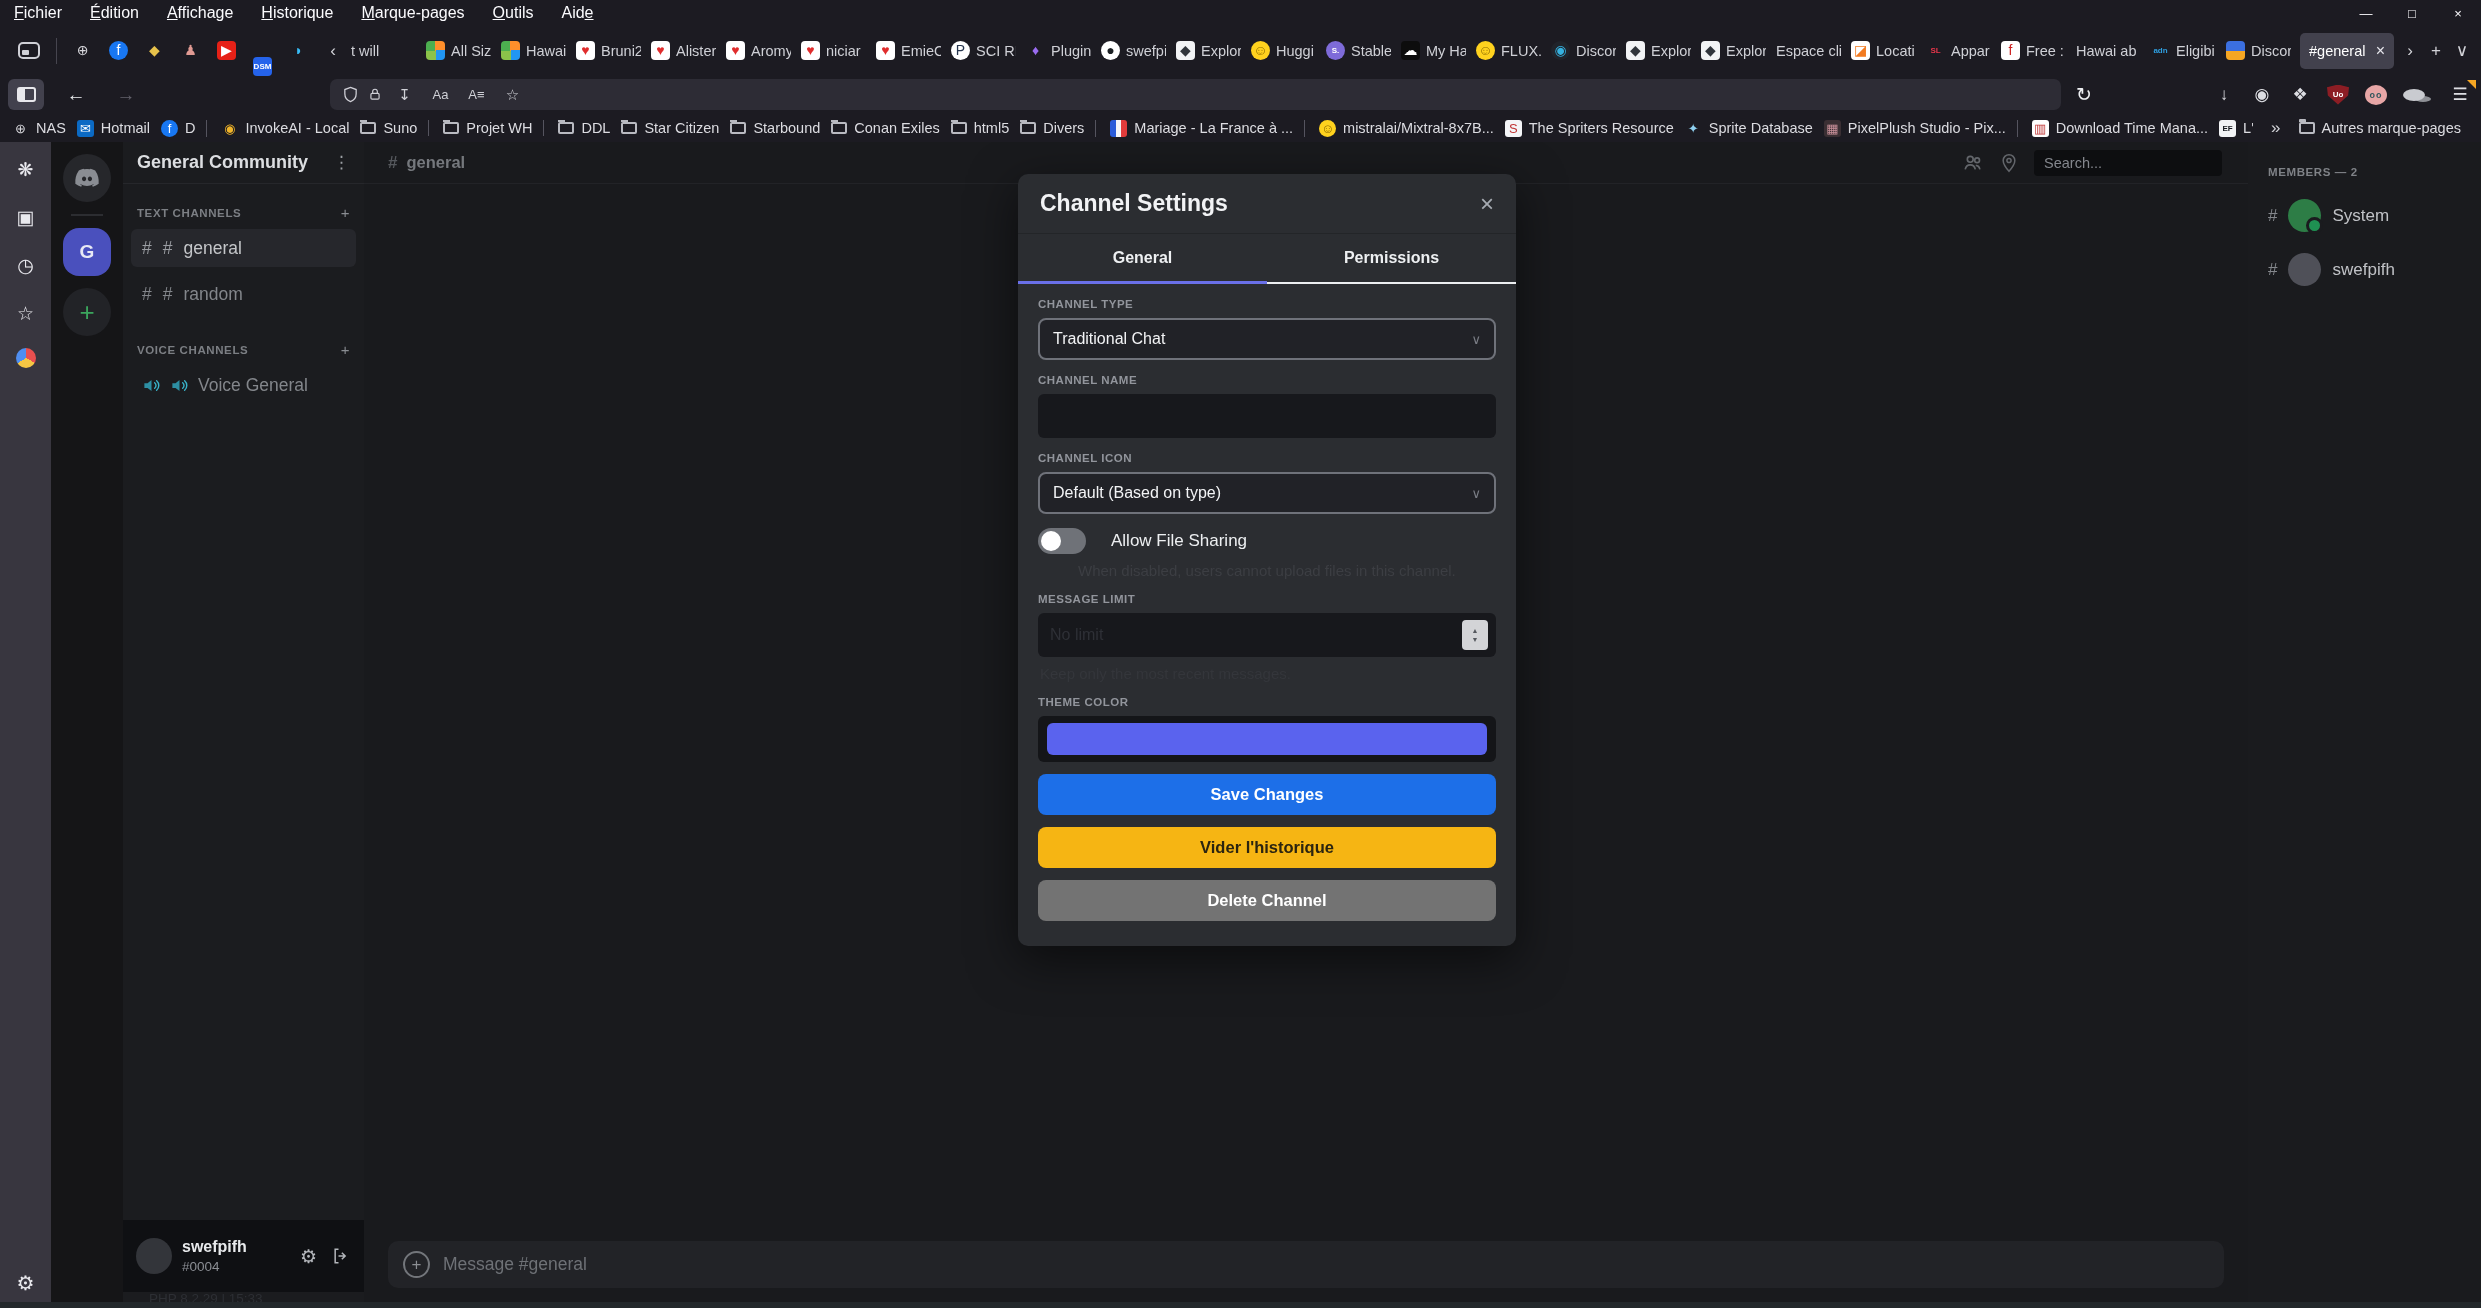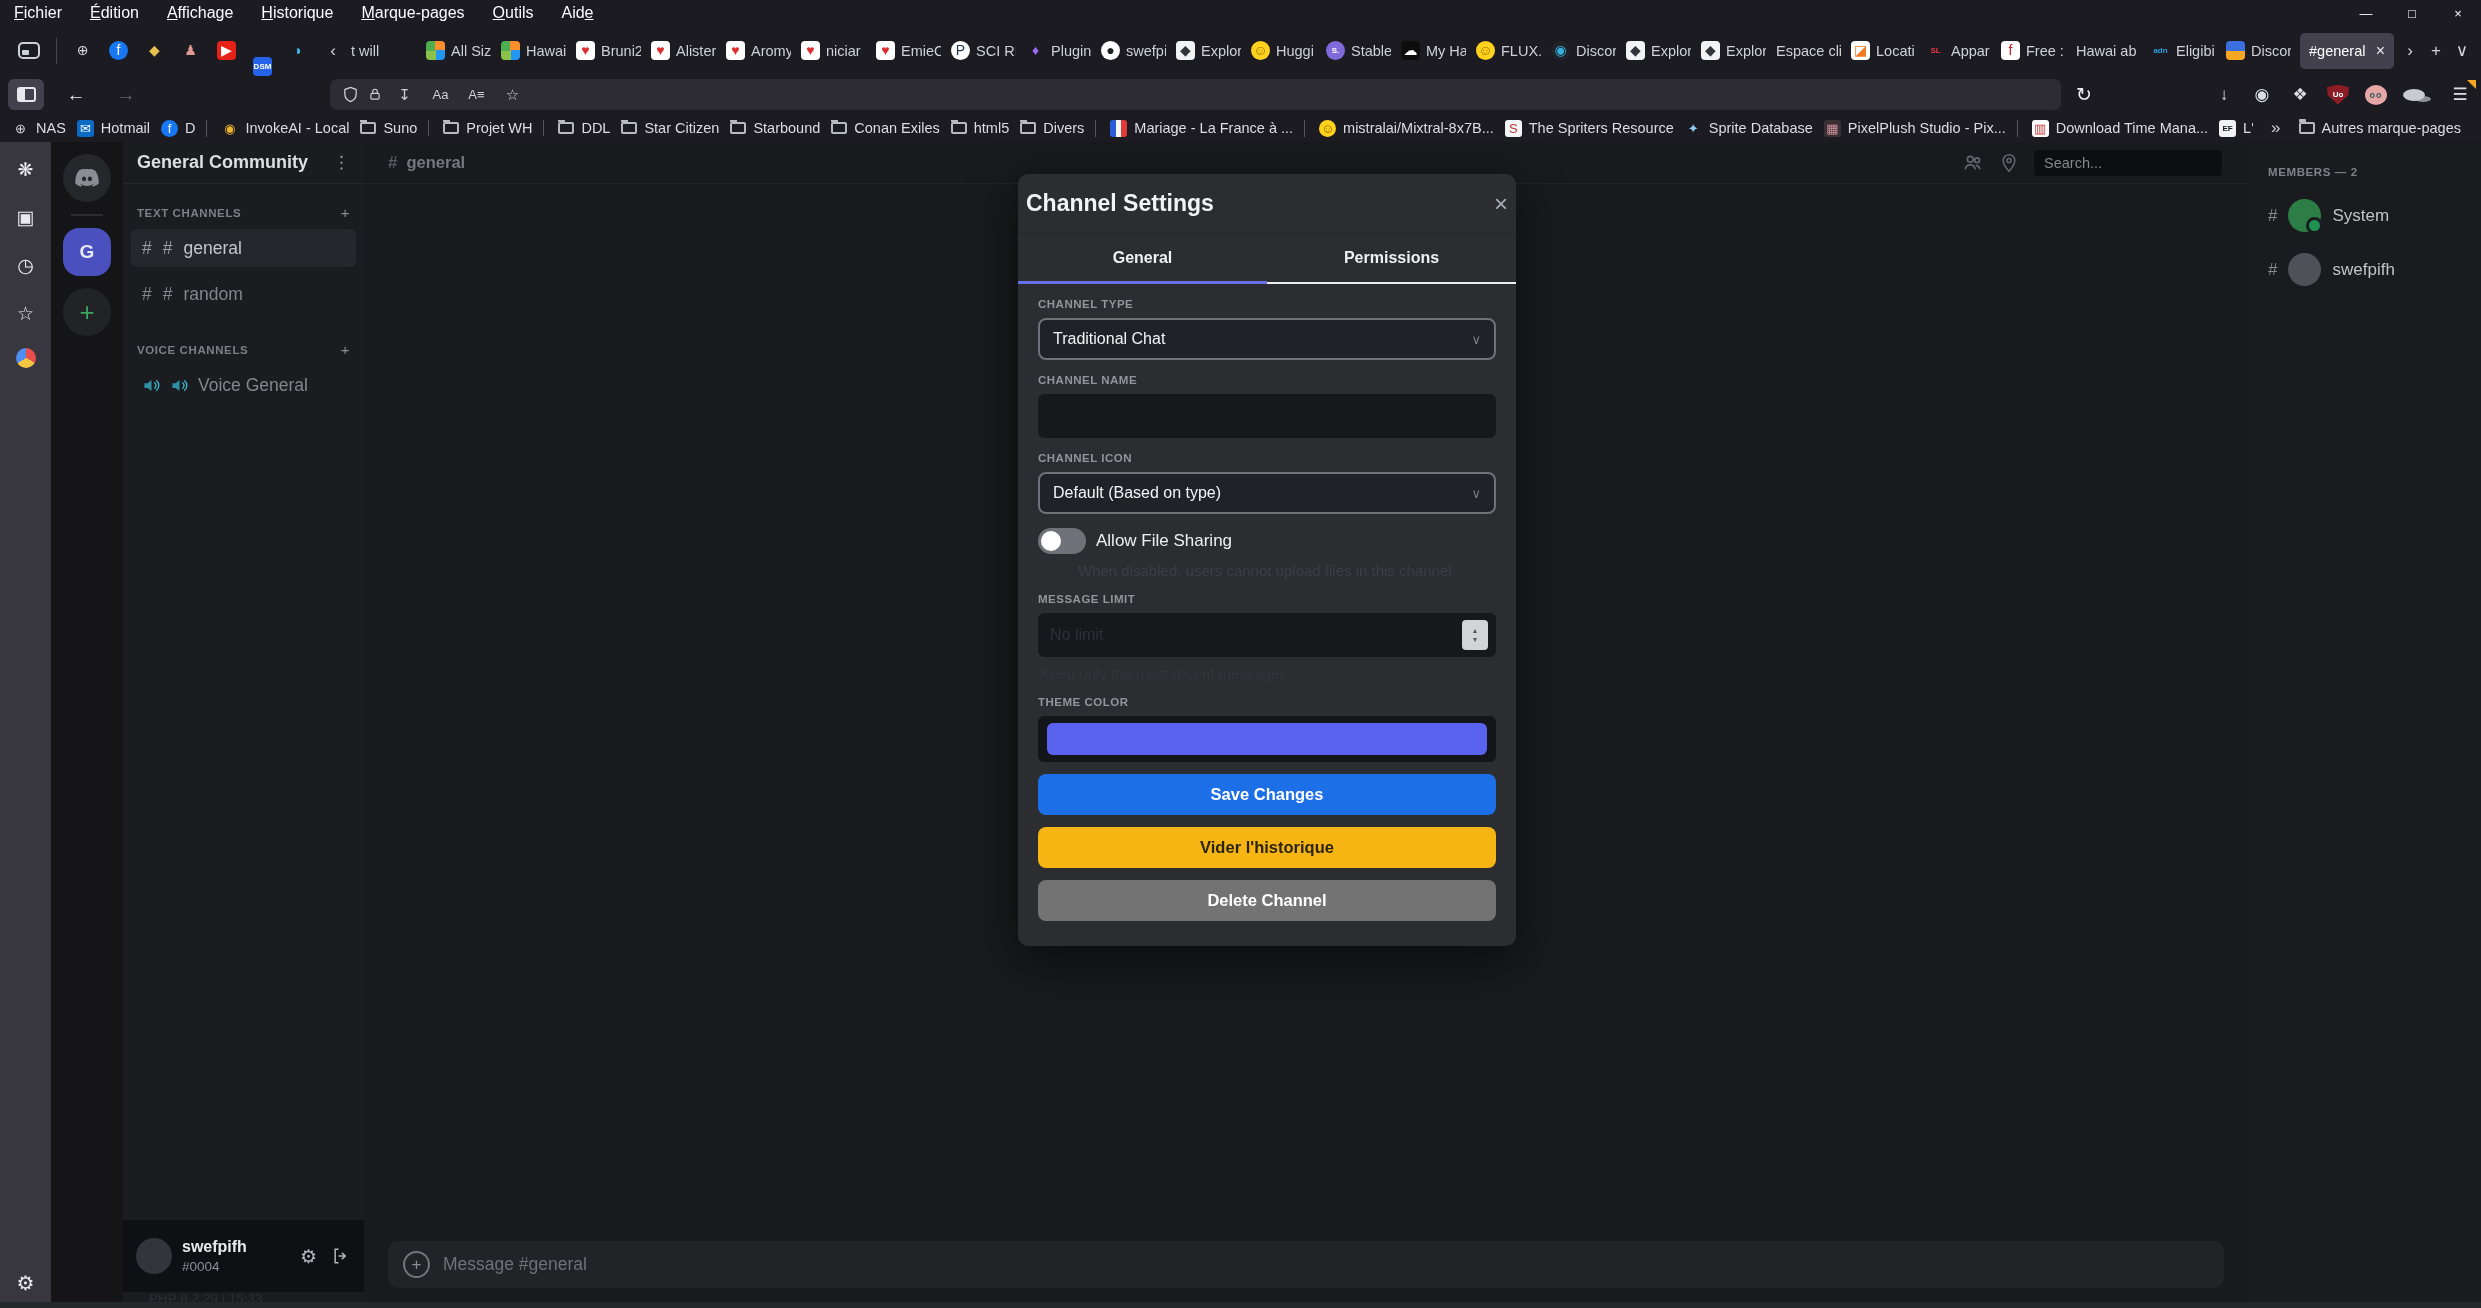--- a/index.html
+++ b/index.html
@@ -118,33 +118,33 @@
 .members{position:absolute;right:0;top:0;bottom:0;width:233px;background:#1a1b1e;padding-top:24px}
 .memtitle{padding-left:20px;font-size:11.5px;font-weight:bold;letter-spacing:.6px;color:#7f8287}
 .member{display:flex;align-items:center;gap:11px;padding-left:20px;margin-top:21px}
 .mhash{font-size:17px;color:#84878c}
 .mavatar{width:33px;height:33px;border-radius:50%;position:relative;flex:none}
 .mavatar.online::after{content:"";position:absolute;right:-2px;bottom:-2px;width:11px;height:11px;border-radius:50%;background:#1f9152;border:3px solid #1a1b1e}
 .mname{font-size:17px;color:#c0c2c6}
 
 
 .modal{position:absolute;left:1018px;top:32px;width:498px;height:772px;background:#2b2d31;border-radius:10px;box-shadow:0 14px 48px rgba(0,0,0,.55);z-index:5}
-.mhead{height:60px;display:flex;align-items:center;justify-content:space-between;padding:0 8px;border-bottom:1px solid #232528}
+.mhead{height:60px;display:flex;align-items:center;justify-content:space-between;padding:0 22px;border-bottom:1px solid #232528}
 .mtitle2{font-size:23px;font-weight:bold;color:#f2f3f5}
 .mclose{font-size:24px;color:#a6abb2}
 .mtabs{height:50px;display:flex}
 .mtab{flex:1;display:flex;align-items:center;justify-content:center;font-size:16px;font-weight:bold;color:#eef0f2}
 .mtab.active{border-bottom:3px solid #6a70e9}
 .mtab.inactive{border-bottom:2px solid #eceef0}
 .mbody{padding:0 20px}
 .flabel{margin:14px 0 8px;font-size:11.5px;font-weight:bold;letter-spacing:.5px;color:#92959c}
 .mselect{height:42px;border:2px solid #6f727a;border-radius:8px;background:#212227;display:flex;align-items:center;justify-content:space-between;padding:0 13px;font-size:16px;color:#f3f4f6}
 .chev{color:#7b7e86;font-size:13px}
 .mtext{width:100%;height:44px;background:#17181c;border:none;border-radius:6px;color:#e8eaec;font-size:16px;padding:0 12px;font-family:inherit}
-.toggler{margin-top:14px;display:flex;align-items:center;gap:10px}
+.toggler{margin-top:14px;display:flex;align-items:center;gap:25px}
 .toggle{width:48px;height:26px;border-radius:14px;background:#6f7278;position:relative;flex:none}
 .knob{position:absolute;left:3px;top:3px;width:20px;height:20px;border-radius:50%;background:#fff}
 .tlab{font-size:17px;color:#edeff1}
 .fhelp{margin:8px 0 0 40px;font-size:15px;color:#3c3e43}
 .fhelp2{margin:8px 0 0 2px;font-size:15px;color:#34363b}
 .mnum{height:44px;background:#17181c;border-radius:6px;position:relative;display:flex;align-items:center;padding:0 12px}
 .mnum .ph{font-size:16px;color:#2e3036}
 .spin{position:absolute;right:8px;top:7px;width:26px;height:30px;background:#d3d4d7;border-radius:4px;display:flex;flex-direction:column;align-items:center;justify-content:center;gap:1px}
 .spin span{font-size:7px;color:#55585e;line-height:8px}
 .mcolor{height:46px;background:#141518;border-radius:6px;padding:7px 9px}

